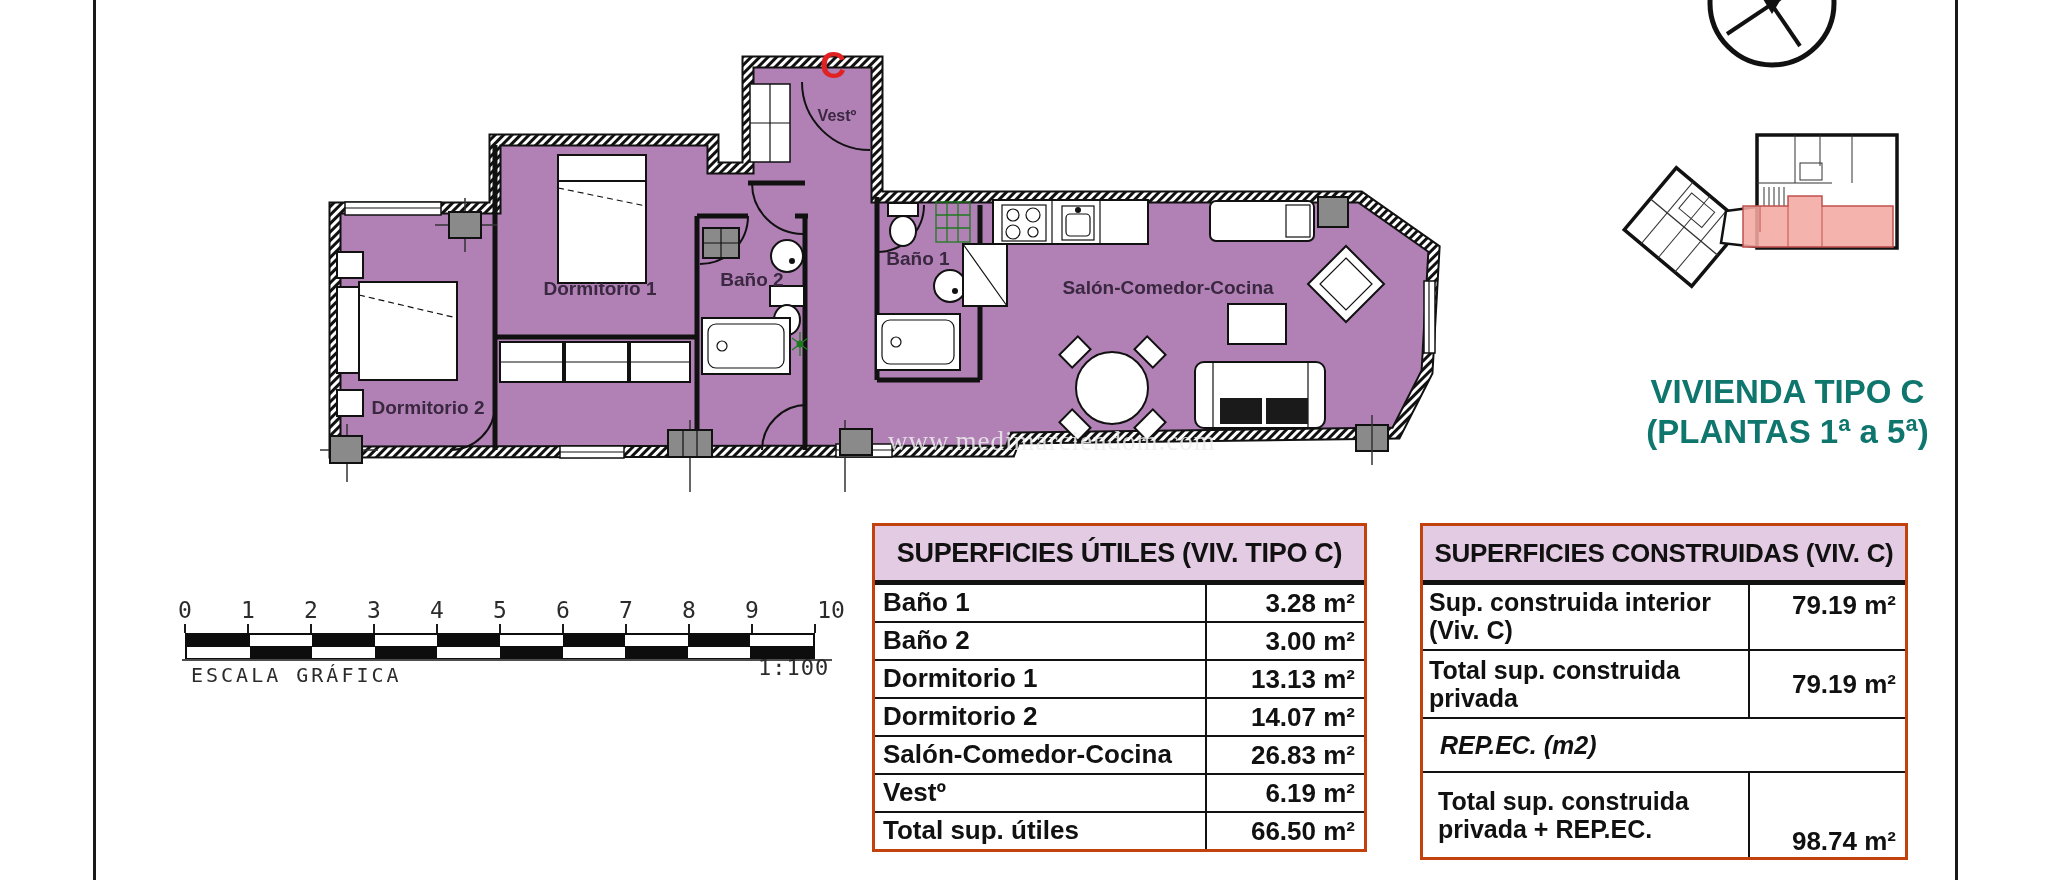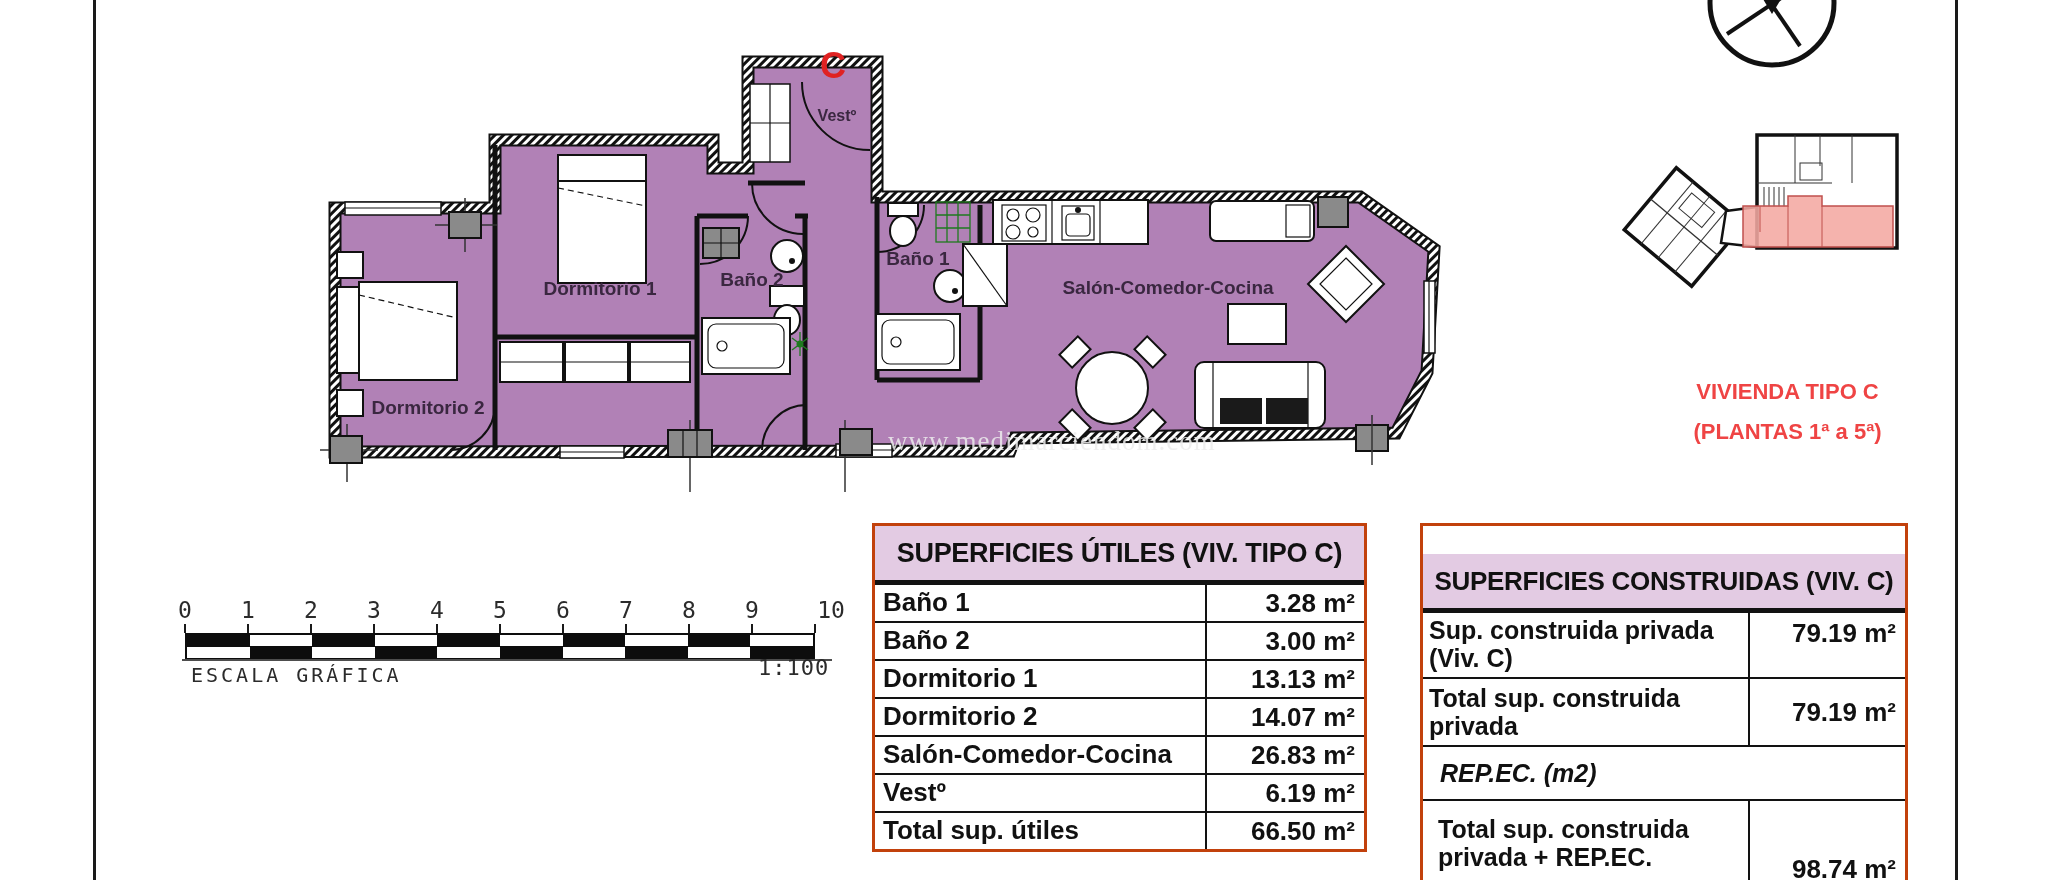--- a/index.html
+++ b/index.html
@@ -18,36 +18,36 @@
   .t-lab{flex:1;font-weight:bold;display:flex;align-items:center;padding-left:8px;font-size:26px;line-height:1.12;}
   .t-val{border-left:2px solid #121212;font-weight:bold;display:flex;align-items:center;
          justify-content:flex-end;padding-right:9px;font-size:26px;}
   
   #useful-table{left:872px;top:523px;width:495px;}
   #useful-table .tbl-header{height:54px;}
   #useful-table .t-row{height:36px;}
   #useful-table .t-val{width:148px;}
   
   #built-table{left:1420px;top:523px;width:488px;}
-  #built-table .tbl-header{height:54px;font-size:26px;margin-top:28px;}
+  #built-table .tbl-header{height:54px;font-size:26px;}
   #built-table .t-lab{font-size:25px;padding:3px 6px 3px 6px;}
   #built-table .t-val{width:146px;}
   #built-table .r1{height:64px;}
   #built-table .r1 .t-lab{align-items:flex-start;}
   #built-table .r1 .t-val{align-items:flex-start;padding-top:5px;}
   #built-table .r2{height:66px;}
   #built-table .r3{height:52px;}
   #built-table .r3 .t-lab{padding-left:17px;font-style:italic;}
   #built-table .r4{height:84px;}
   #built-table .r4 .t-lab{padding-left:15px;}
   #built-table .r4 .t-val{align-items:flex-end;padding-bottom:0;}
 
   
   .unit-title{position:absolute;left:1615px;top:372px;width:345px;text-align:center;
-              font-weight:bold;font-size:22px;line-height:40px;color:#ef4444;}
+              font-weight:bold;font-size:33px;line-height:40px;color:#0f766e;}
 
   
   .scalebar{position:absolute;left:185px;top:597px;width:660px;height:95px;
             font-family:"DejaVu Sans Mono",monospace;color:#2b2b2b;}
   .sb-num{position:absolute;top:0;transform:translateX(-50%);font-size:23px;}
   .sb-tick{position:absolute;top:27px;width:2px;height:9px;background:#1a1a1a;transform:translateX(-50%);}
   .sb-bar{position:absolute;left:0;top:36px;width:630px;height:26px;border:2px solid #0d0d0d;box-sizing:border-box;background:#fff;}
   .sb-row{display:flex;height:11px;}
   .sb-row.bottom{border-top:1px solid #0d0d0d;}
   .sb-seg{flex:1;}
@@ -387,21 +387,21 @@
     </div>
     <div class="t-row">
       <div class="t-lab">Total sup. útiles</div>
       <div class="t-val">66.50 m²</div>
     </div>
   </div>
 
   <div class="areas-table" id="built-table">
     <div class="tbl-header">SUPERFICIES CONSTRUIDAS (VIV. C)</div>
     <div class="t-row r1">
-      <div class="t-lab">Sup. construida privada (Viv. C)</div>
+      <div class="t-lab">Sup. construida interior (Viv. C)</div>
       <div class="t-val">79.19 m²</div>
     </div>
     <div class="t-row r2">
       <div class="t-lab">Total sup. construida privada</div>
       <div class="t-val">79.19 m²</div>
     </div>
     <div class="t-row r3">
       <div class="t-lab">REP.EC. (m2)</div>
     </div>
     <div class="t-row r4">

